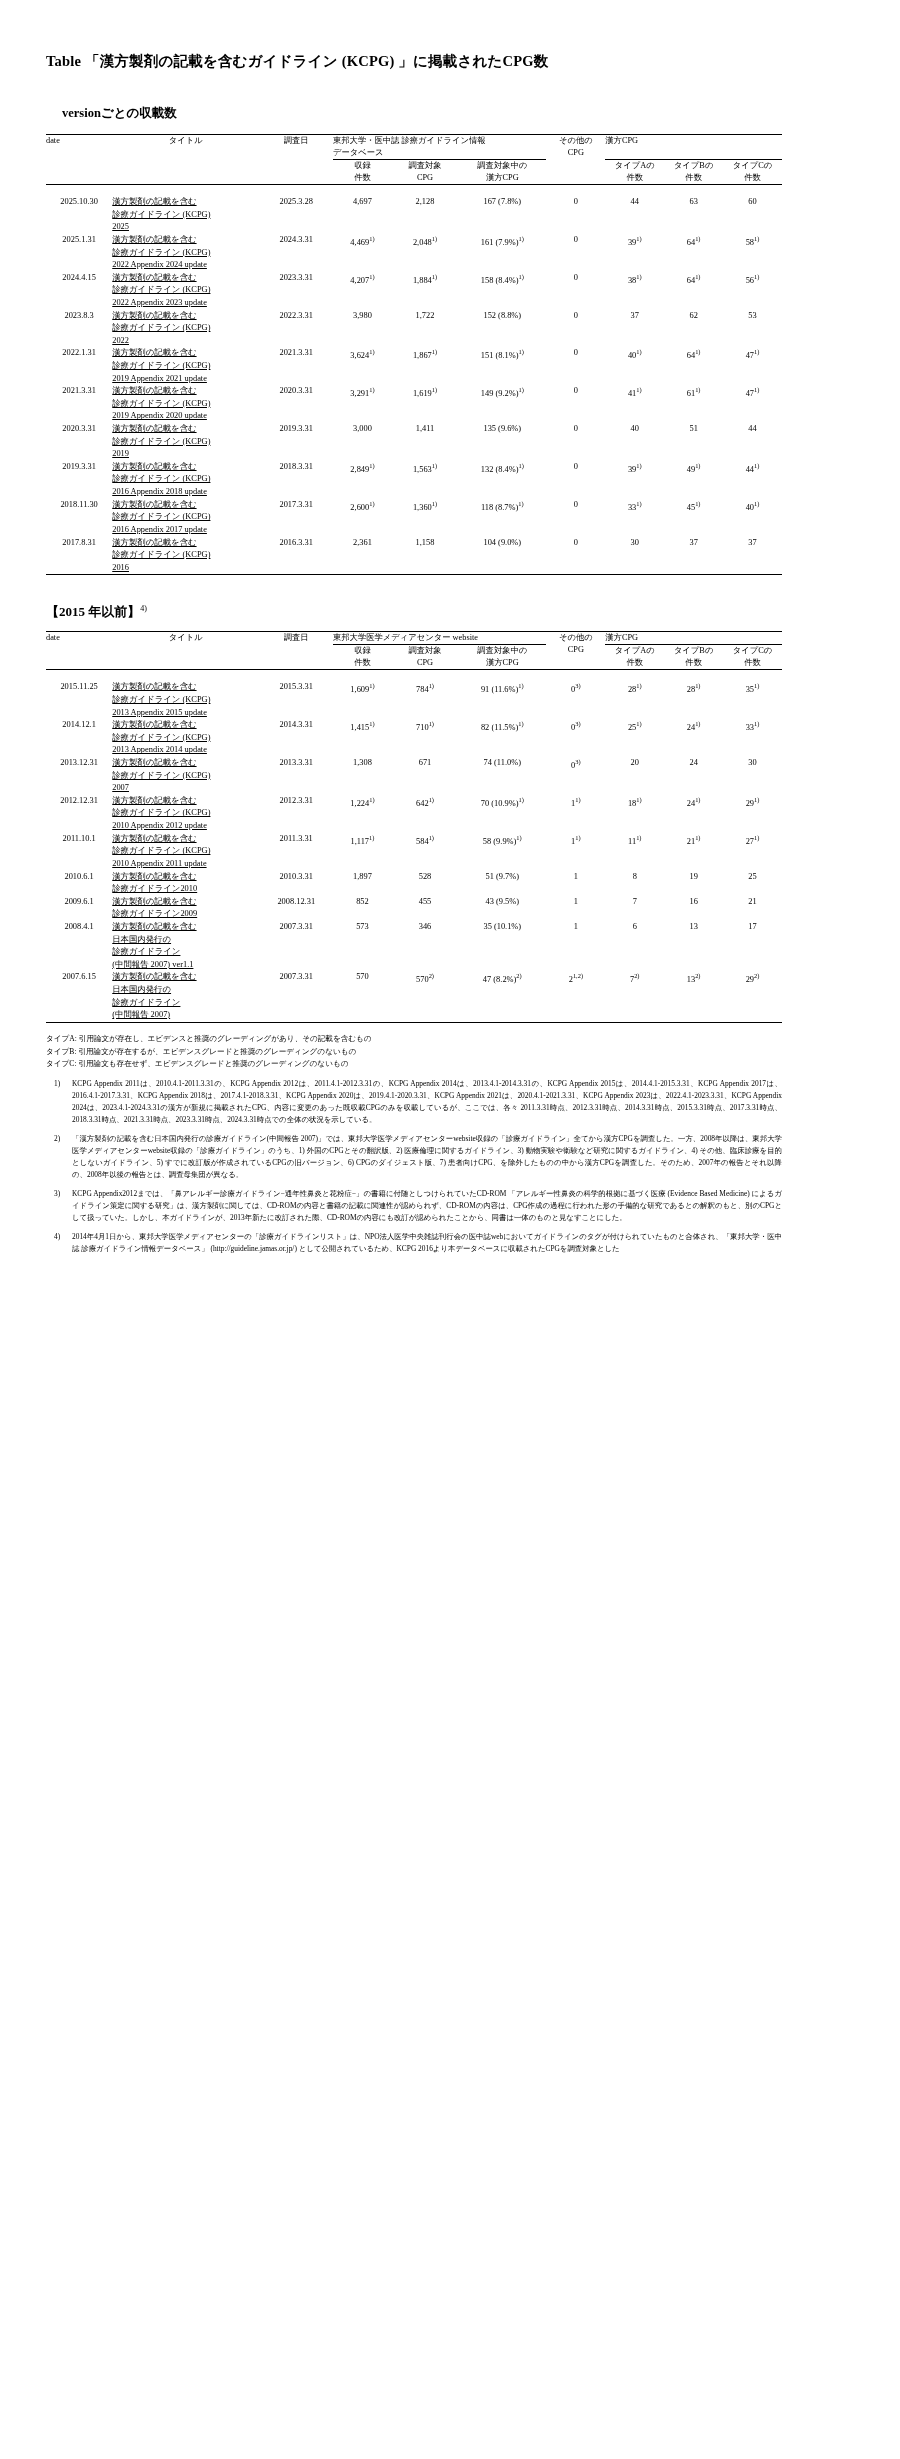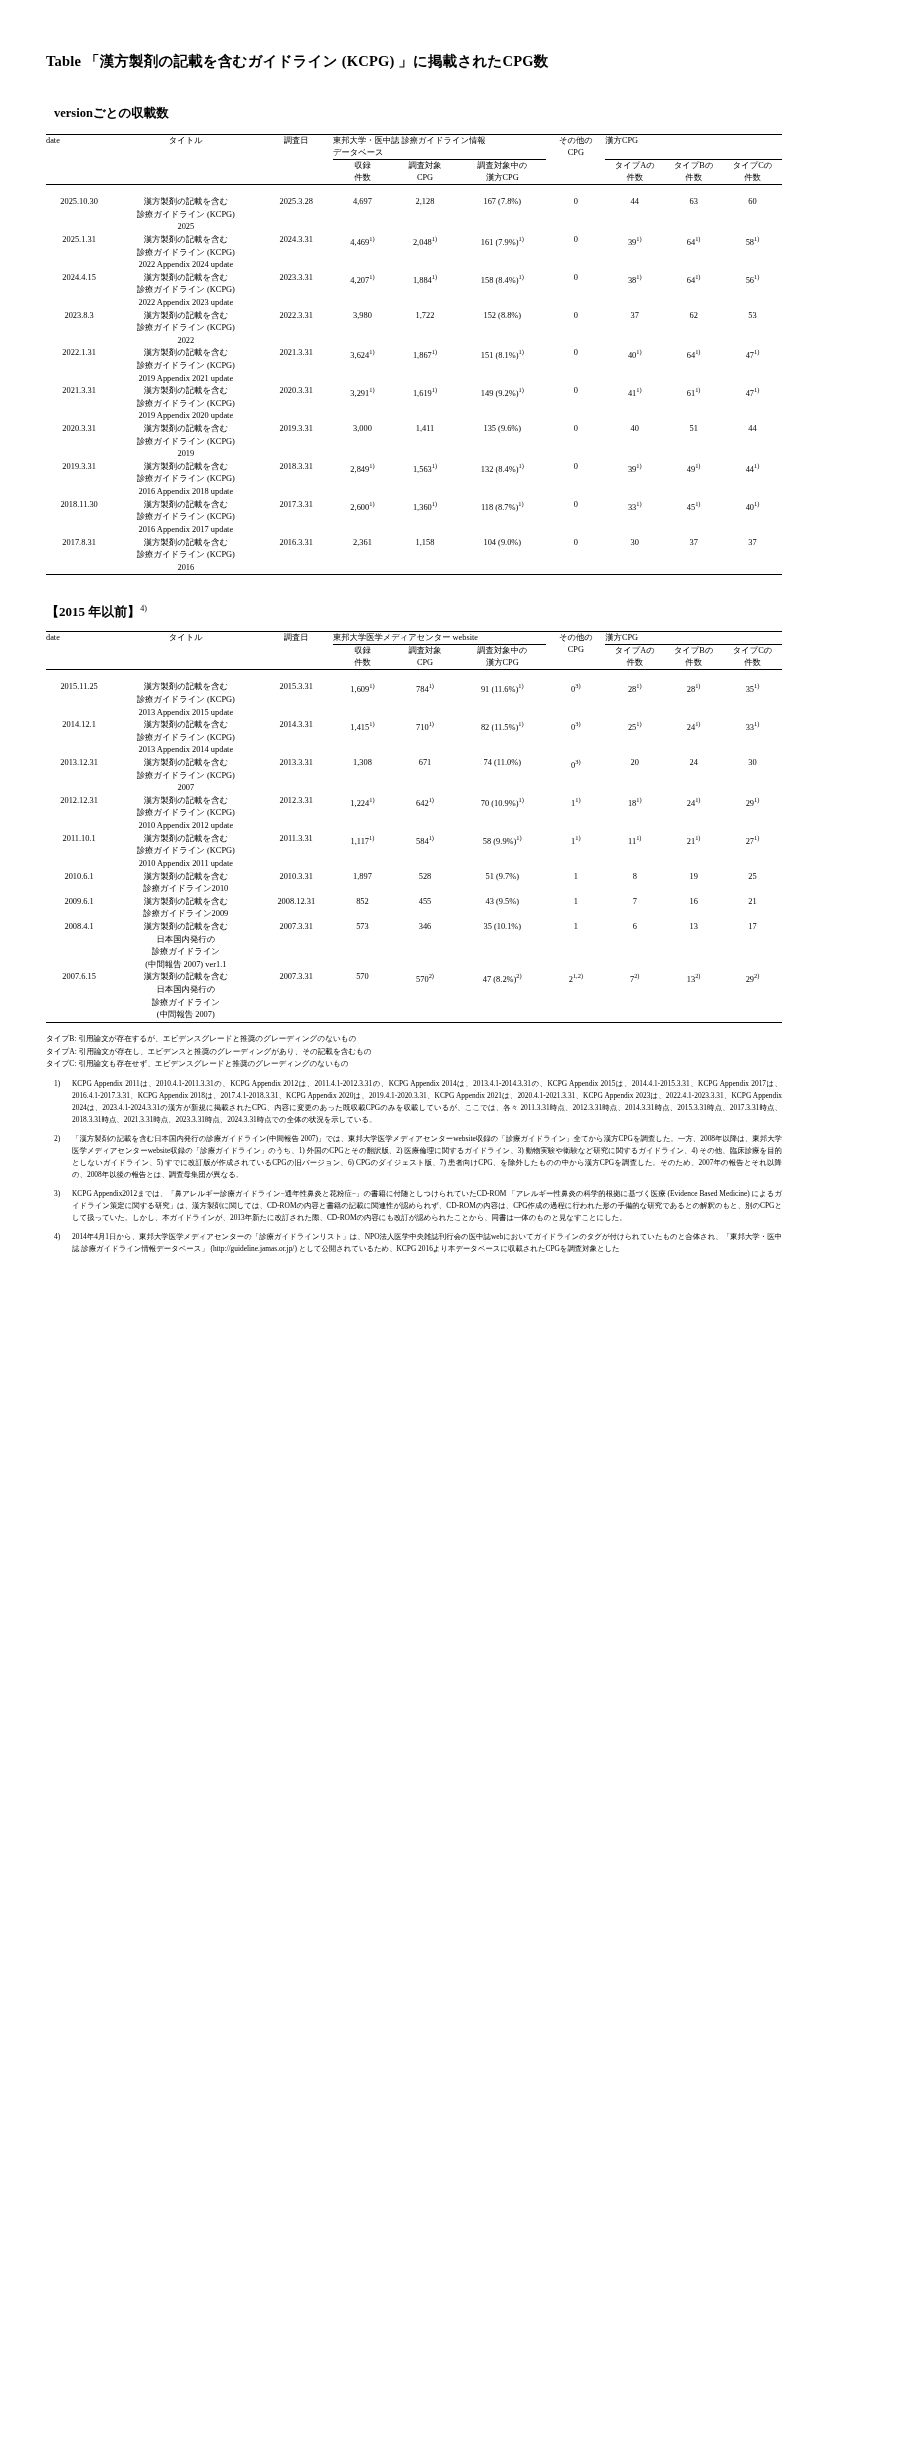--- a/index.html
+++ b/index.html
@@ -17,21 +17,21 @@
   }
   .doc-title{
     font-size:14.5px;
     font-weight:bold;
     letter-spacing:0.2px;
     margin:18px 0 0 0;
   }
   .section-title{
     font-size:12.5px;
     font-weight:bold;
-    margin:34px 0 12px 8px;
+    margin:34px 0 12px 16px;
   }
   .section-title2{
     font-size:13px;
     font-weight:bold;
     margin:28px 0 10px 0;
   }
   .section-title2 .sup{
     font-size:8px;
     vertical-align:super;
     font-weight:normal;
@@ -60,21 +60,21 @@
   .hdr-row1 th{border-bottom:0.8px solid #000;}
   .hdr-span{border-bottom:0.8px solid #000;}
 
   tbody td{
     padding:9px 2px 9px 2px;
     text-align:center;
     font-size:8.4px;
   }
   tbody tr.first td{padding-top:11px;}
   td.c-date{text-align:center;padding-left:4px;white-space:nowrap;}
-  td.c-title{text-align:center;padding-left:22px;line-height:1.5;}
+  td.c-title{text-align:left;padding-left:22px;line-height:1.5;text-decoration:underline;}
   td.c-survey{text-align:center;}
   .sup{font-size:6.4px;vertical-align:super;}
 
   
   .notes{
     margin-top:10px;
     font-size:7.6px;
     line-height:1.55;
   }
   .note-line{margin:0 0 1px 0;}
@@ -525,22 +525,22 @@
           <td>2<span class="sup">1,2)</span></td>
           <td>7<span class="sup">2)</span></td>
           <td>13<span class="sup">2)</span></td>
           <td>29<span class="sup">2)</span></td>
         </tr>
       </tbody>
   </table>
 
   <div class="notes">
     <div id="legend-lines">
+        <div class="note-line">タイプA:  引用論文が存在し、エビデンスと推奨のグレーディングがあり、その記載を含むもの</div>
         <div class="note-line">タイプB:  引用論文が存在するが、エビデンスグレードと推奨のグレーディングのないもの</div>
-        <div class="note-line">タイプA:  引用論文が存在し、エビデンスと推奨のグレーディングがあり、その記載を含むもの</div>
         <div class="note-line">タイプC:  引用論文も存在せず、エビデンスグレードと推奨のグレーディングのないもの</div>
       </div>
     <ol class="numnotes" id="footnote-list">
         <li>
           <span class="num">1)</span>
           <span class="txt">KCPG Appendix 2011は、2010.4.1-2011.3.31の、KCPG Appendix 2012は、2011.4.1-2012.3.31の、KCPG Appendix 2014は、2013.4.1-2014.3.31の、KCPG Appendix 2015は、2014.4.1-2015.3.31、KCPG Appendix 2017は、2016.4.1-2017.3.31、KCPG Appendix 2018は、2017.4.1-2018.3.31、KCPG Appendix 2020は、2019.4.1-2020.3.31、KCPG Appendix 2021は、2020.4.1-2021.3.31、KCPG Appendix 2023は、2022.4.1-2023.3.31、KCPG Appendix 2024は、2023.4.1-2024.3.31の漢方が新規に掲載されたCPG、内容に変更のあった既収載CPGのみを収載しているが、ここでは、各々 2011.3.31時点、2012.3.31時点、2014.3.31時点、2015.3.31時点、2017.3.31時点、2018.3.31時点、2021.3.31時点、2023.3.31時点、2024.3.31時点での全体の状況を示している。</span>
         </li>
         <li>
           <span class="num">2)</span>
           <span class="txt">「漢方製剤の記載を含む日本国内発行の診療ガイドライン(中間報告 2007)」では、東邦大学医学メディアセンターwebsite収録の「診療ガイドライン」全てから漢方CPGを調査した。一方、2008年以降は、東邦大学医学メディアセンターwebsite収録の「診療ガイドライン」のうち、1) 外国のCPGとその翻訳版、2) 医療倫理に関するガイドライン、3) 動物実験や衛験など研究に関するガイドライン、4) その他、臨床診療を目的としないガイドライン、5) すでに改訂版が作成されているCPGの旧バージョン、6) CPGのダイジェスト版、7) 患者向けCPG、を除外したものの中から漢方CPGを調査した。そのため、2007年の報告とそれ以降の、2008年以後の報告とは、調査母集団が異なる。</span>

